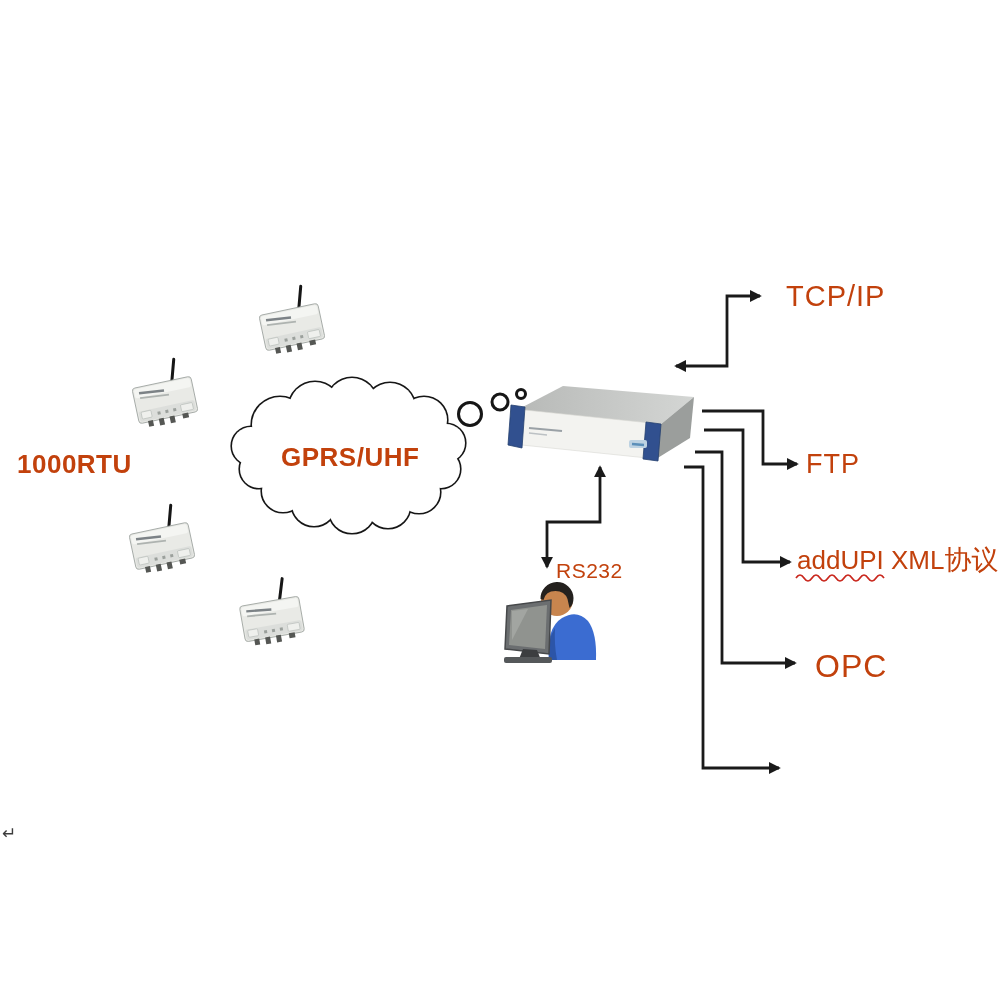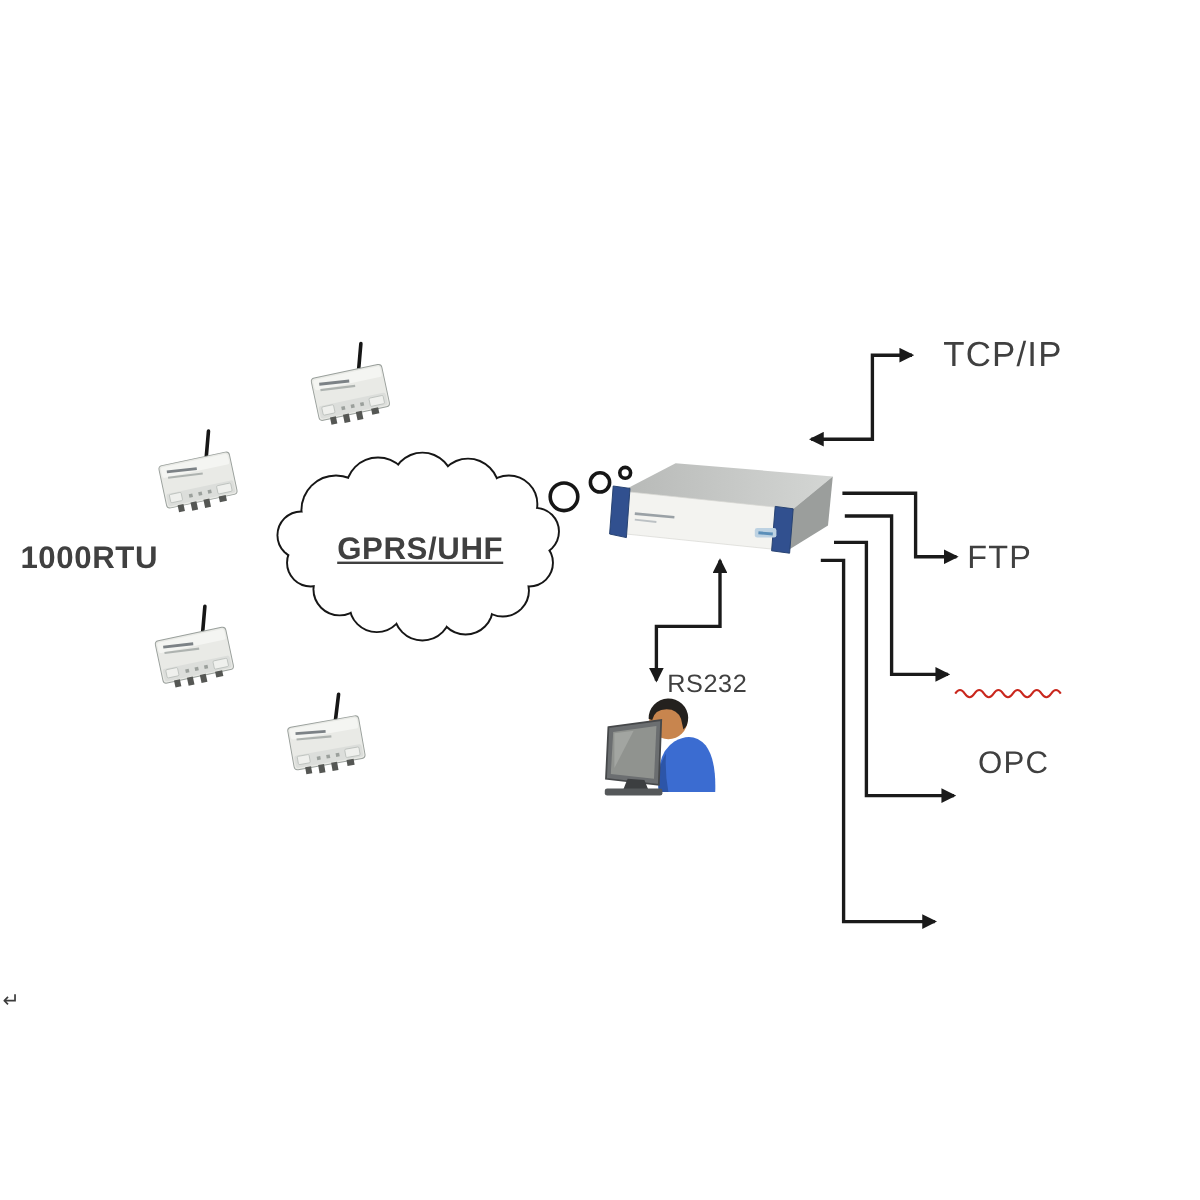--- a/index.html
+++ b/index.html
@@ -1,30 +1,30 @@
 <!DOCTYPE html>
 <html><head>
 <meta charset="utf-8">
 <style>
   html,body{margin:0;padding:0;background:#ffffff;}
   .canvas{
     position:relative;width:1000px;height:1000px;background:#ffffff;
     font-family:"Liberation Sans","DejaVu Sans",sans-serif;overflow:hidden;
   }
   .diagram-svg{position:absolute;left:0;top:0;width:1000px;height:1000px;}
-  .label{position:absolute;color:#404040;white-space:nowrap;line-height:1.1;}
+  .label{position:absolute;color:#c2410c;white-space:nowrap;line-height:1.1;}
   .lbl-tcpip   {left:786px;top:281px;font-size:29px;letter-spacing:1px;}
   .lbl-ftp     {left:806px;top:450px;font-size:27px;letter-spacing:1px;text-align:right;}
   .lbl-addupi  {left:797px;top:546px;font-size:26px;}
   .lbl-addupi .cjk{font-size:27px;}
-  .lbl-opc     {left:815px;top:621px;font-size:26px;letter-spacing:1px;}
+  .lbl-opc     {left:815px;top:649px;font-size:32px;letter-spacing:1px;}
   .lbl-a2a     {left:796px;top:751px;font-size:23px;font-weight:bold;}
   .lbl-rs232   {left:556px;top:535px;font-size:21px;letter-spacing:0.5px;margin-top:24px;}
   .lbl-rtu     {left:17px; top:450px;font-size:26px;font-weight:bold;letter-spacing:0.5px;}
-  .lbl-cloud   {left:281px;top:443px;font-size:26px;font-weight:bold;letter-spacing:0.5px;text-decoration:underline;}
+  .lbl-cloud   {left:281px;top:443px;font-size:26px;font-weight:bold;letter-spacing:0.5px;}
   .lbl-pilcrow {left:2px;  top:825px;font-size:17px;color:#3c3c3c;}
 </style>
 </head>
 <body>
 
 <div class="canvas">
 
   <svg class="diagram-svg" viewBox="0 0 1000 1000">
     <defs>
       <marker id="arw" viewBox="0 0 10 10" refX="8.5" refY="5" markerWidth="4.4" markerHeight="4.4" orient="auto-start-reverse">
@@ -139,18 +139,21 @@
       <polygon points="507,606 551,600 549,654 505,649" fill="#6b6e70" stroke="#46484a" stroke-width="1.5"></polygon>
       <polygon points="511,610 547,605 545,649 509,645" fill="#90938f"></polygon>
       <polygon points="512,611 528,609 512,640" fill="#a2a5a1"></polygon>
       <polygon points="523,649 537,650 541,660 519,659" fill="#3c3e40"></polygon>
       <rect x="504" y="657" width="48" height="6" rx="2" fill="#55585a"></rect>
     </g>
   </svg>
 
   <div class="label lbl-tcpip">TCP/IP</div>
   <div class="label lbl-ftp">FTP</div>
+  <div class="label lbl-addupi">
+    <span>addUPI XML</span><span class="cjk">协议</span>
+  </div>
   <div class="label lbl-opc">OPC</div>
   <div class="label lbl-rs232">RS232</div>
   <div class="label lbl-rtu">1000RTU</div>
   <div class="label lbl-cloud">GPRS/UHF</div>
   <div class="label lbl-pilcrow">↵</div>
 </div>
 
 </body></html>

